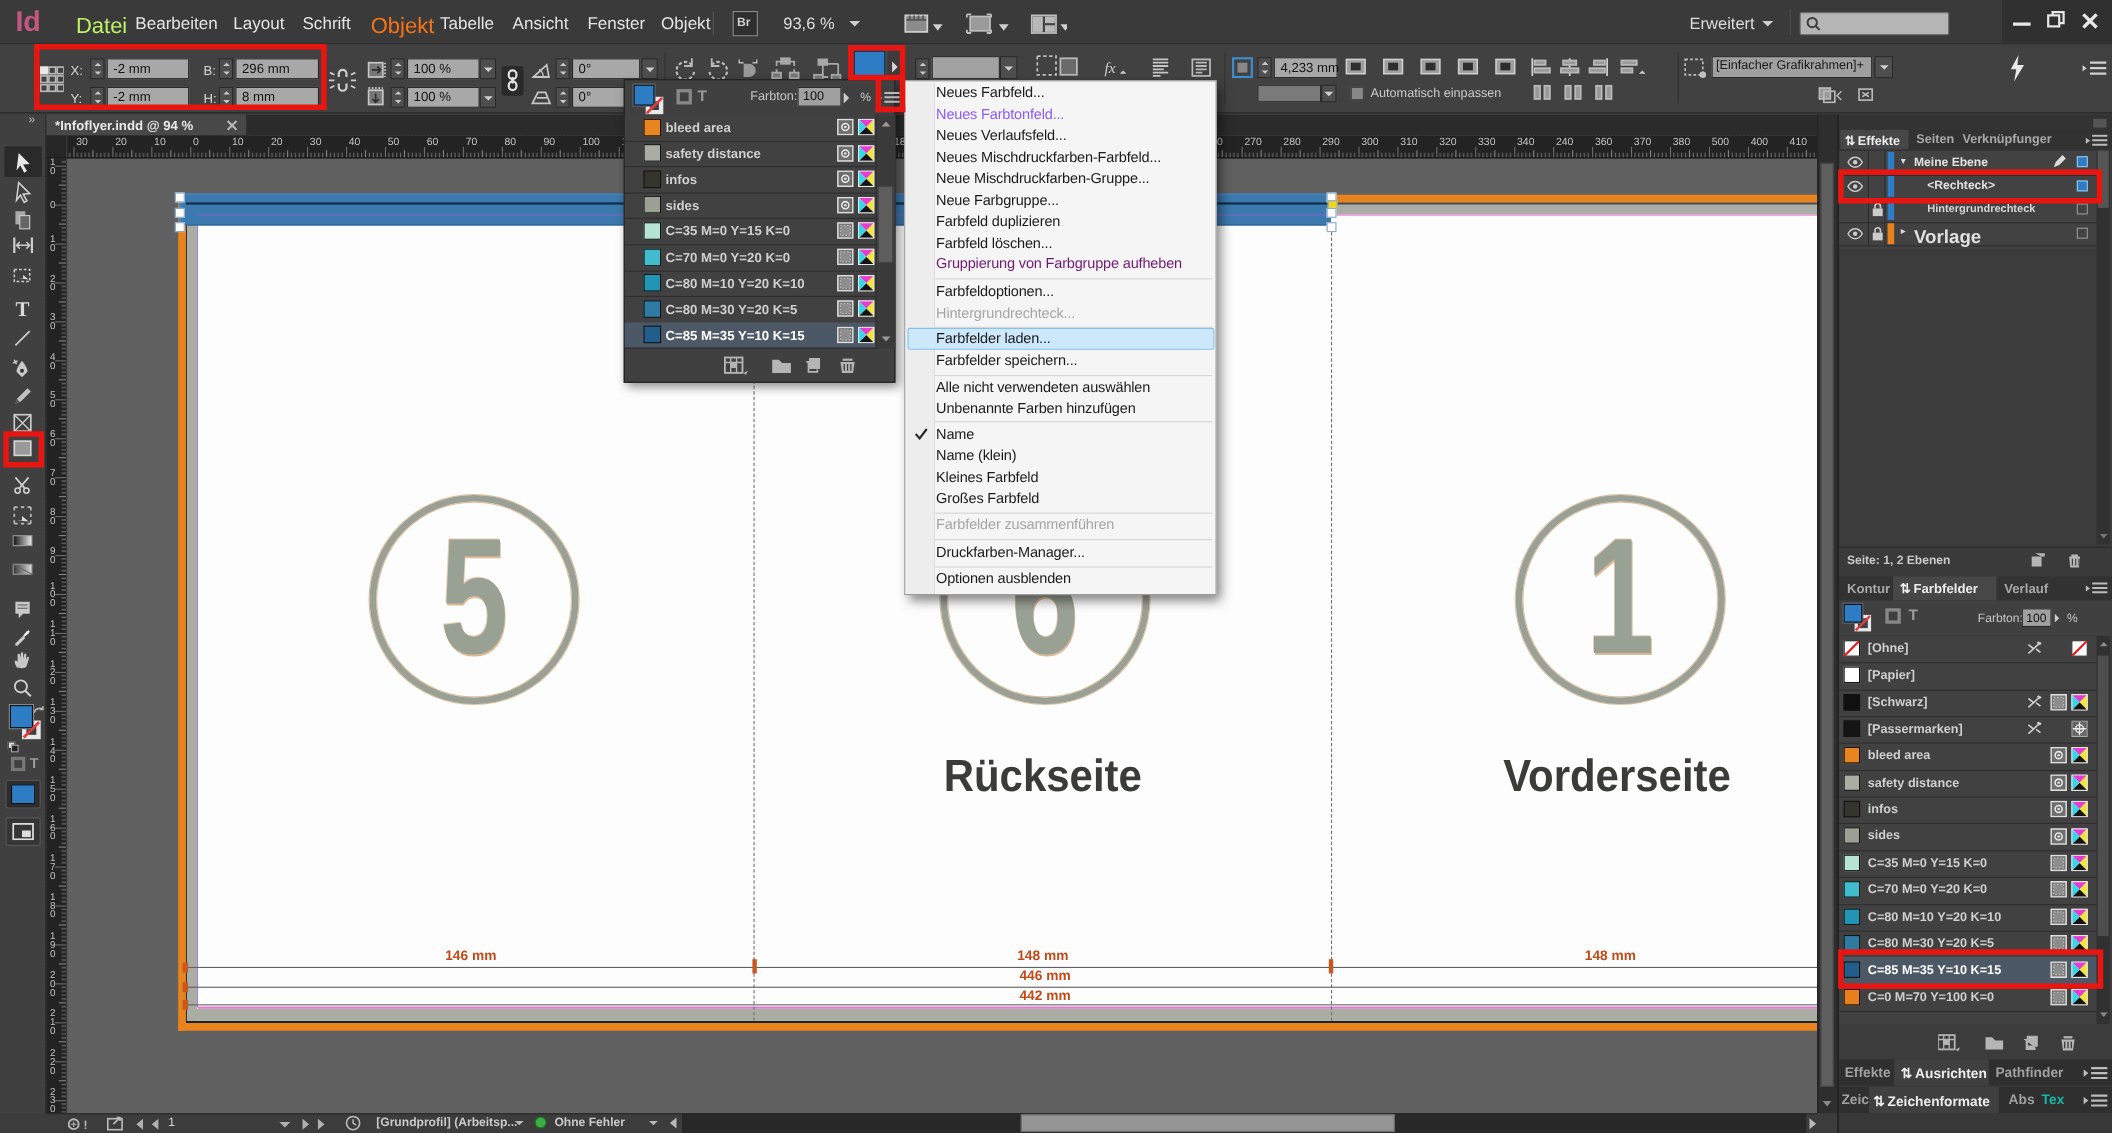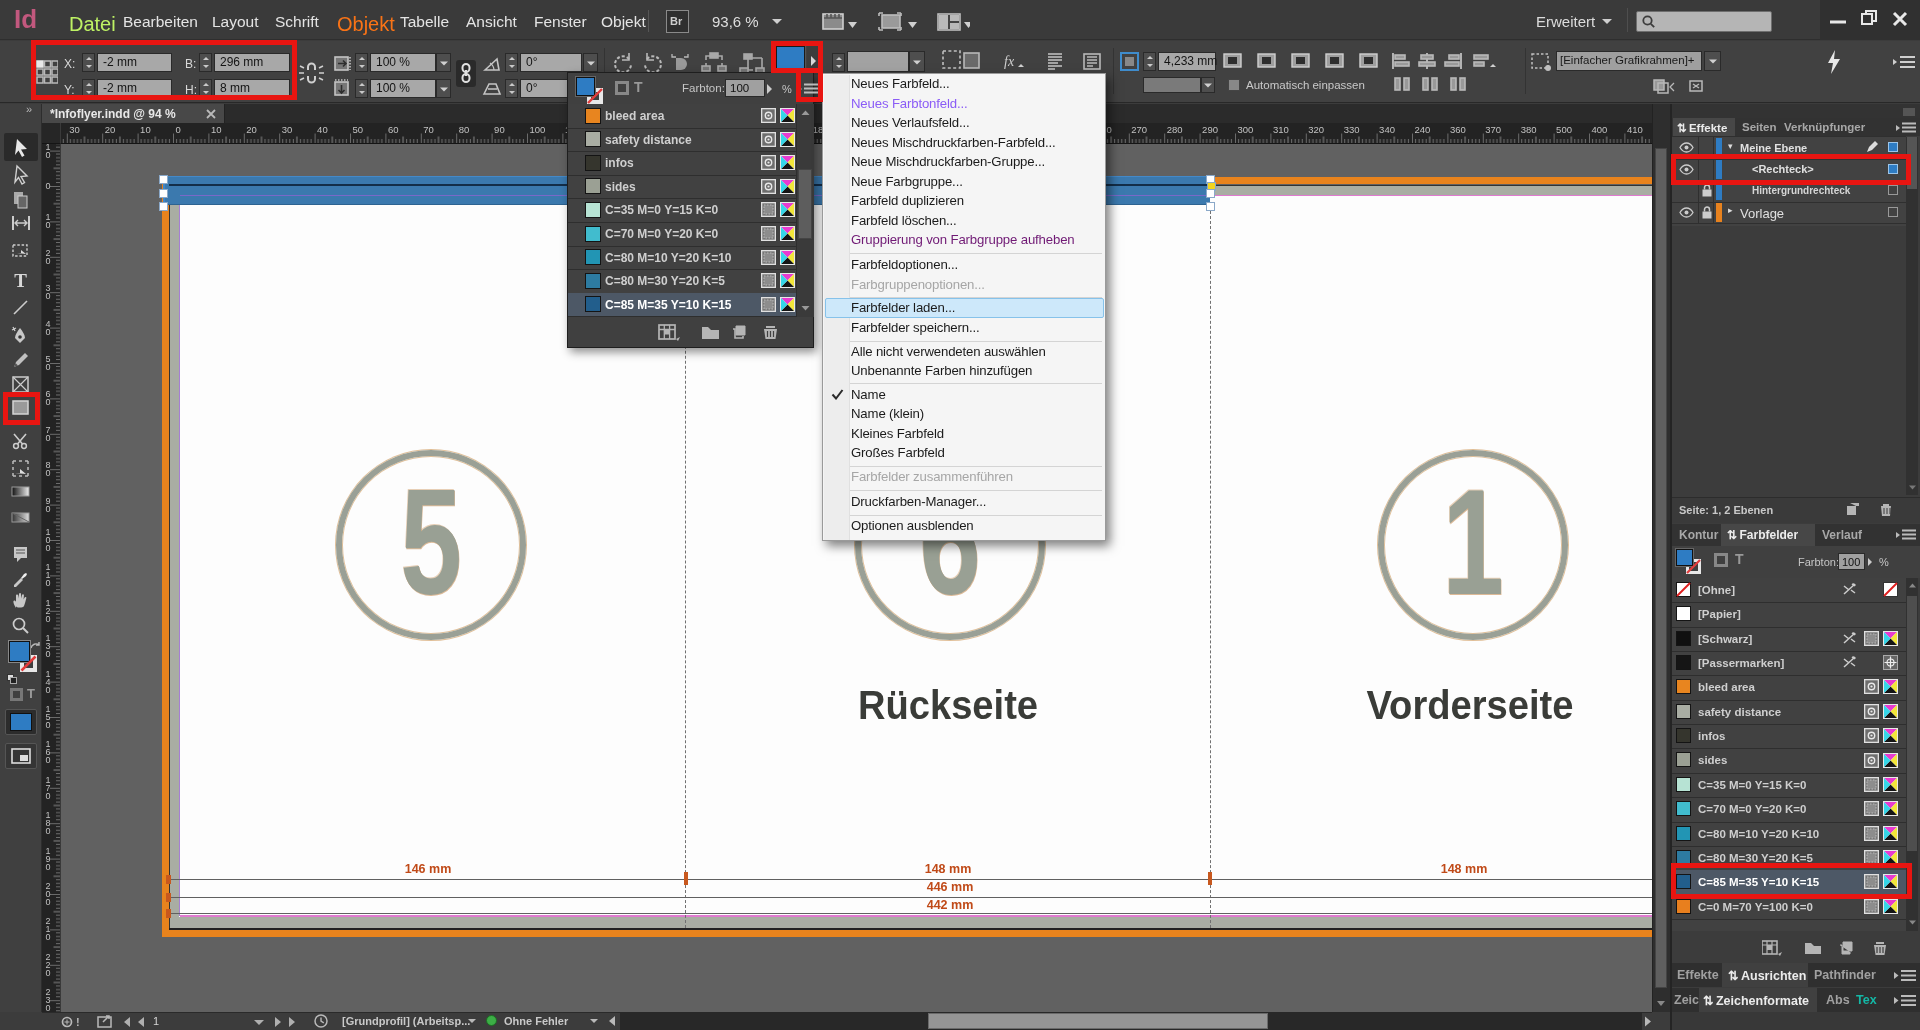--- a/index.html
+++ b/index.html
@@ -569,21 +569,21 @@
 <svg style="position:absolute;left:1679px;top:206.5px" width="15" height="11" viewBox="0 0 15 11">
       <path d="M1 5.5C3 2 6 1 7.5 1S12 2 14 5.5C12 9 9 10 7.5 10S3 9 1 5.5z" fill="none" stroke="#ccc" stroke-width="1.3"></path>
       <circle cx="7.5" cy="5.5" r="2" fill="#ccc"></circle>
     </svg>
 <svg style="position:absolute;left:1701px;top:205.5px" width="12" height="13" viewBox="0 0 12 13">
       <rect x="1.5" y="5.5" width="9" height="7" fill="#ccc"></rect>
       <path d="M3.5 5.5v-2a2.5 2.5 0 0 1 5 0v2" fill="none" stroke="#ccc" stroke-width="1.5"></path>
     </svg>
 <div class="" style="left:1716px;top:202.5px;width:6px;height:19px;background:#e8821e;"></div>
 <div style="position:absolute;left:1728px;top:205px;font-size:9px;color:#ddd;font-weight:400;white-space:nowrap;">▸</div>
-<div style="position:absolute;left:1740px;top:206px;font-size:13px;color:#e0e0e0;font-weight:400;white-space:nowrap;">Vorlage</div>
+<div style="position:absolute;left:1740px;top:206px;font-size:17px;color:#e0e0e0;font-weight:700;white-space:nowrap;">Vorlage</div>
 <div class="" style="left:1888px;top:206.5px;width:10px;height:10px;border:1.3px solid #999;"></div>
 <div class="" style="left:1906px;top:137px;width:12px;height:358px;background:#313131;"></div>
 <div class="" style="left:1907px;top:137px;width:10px;height:52px;background:#555;"></div>
 <svg style="position:absolute;left:1907px;top:482px" width="11" height="11" viewBox="0 0 11 11">
       <path d="M2 3.5l3.5 4 3.5-4z" fill="#777"></path>
     </svg>
 <div class="" style="left:1672px;top:497px;width:248px;height:26px;background:#3a3a3a;border-top:1px solid #2c2c2c;"></div>
 <div style="position:absolute;left:1679px;top:504px;font-size:11px;color:#c8c8c8;font-weight:700;white-space:nowrap;">Seite: 1, 2 Ebenen</div>
 <svg style="position:absolute;left:1845px;top:502px" width="60" height="17" viewBox="0 0 60 17">
       <g fill="#b5b5b5">
@@ -1105,21 +1105,21 @@
 <div class="mi" style="top:2px;color:#1b1b1b;">Neues Farbfeld...</div>
 <div class="mi" style="top:22px;color:#8b5cf6;">Neues Farbtonfeld...</div>
 <div class="mi" style="top:41px;color:#1b1b1b;">Neues Verlaufsfeld...</div>
 <div class="mi" style="top:61px;color:#1b1b1b;">Neues Mischdruckfarben-Farbfeld...</div>
 <div class="mi" style="top:80px;color:#1b1b1b;">Neue Mischdruckfarben-Gruppe...</div>
 <div class="mi" style="top:100px;color:#1b1b1b;">Neue Farbgruppe...</div>
 <div class="mi" style="top:119px;color:#1b1b1b;">Farbfeld duplizieren</div>
 <div class="mi" style="top:139px;color:#1b1b1b;">Farbfeld löschen...</div>
 <div class="mi" style="top:158px;color:#701a75;">Gruppierung von Farbgruppe aufheben</div>
 <div class="mi" style="top:183px;color:#1b1b1b;">Farbfeldoptionen...</div>
-<div class="mi" style="top:203px;color:#a6a6a6;">Farbgruppenoptionen...</div>
+<div class="mi" style="top:203px;color:#a6a6a6;">Hintergrundrechteck...</div>
 <div style="left:2px;top:224px;width:279px;height:20px;background:#cde8fa;border:1px solid #86c2ea;border-radius:2px;"></div>
 <div class="mi" style="top:226px;color:#1b1b1b;">Farbfelder laden...</div>
 <div class="mi" style="top:246px;color:#1b1b1b;">Farbfelder speichern...</div>
 <div class="mi" style="top:270px;color:#1b1b1b;">Alle nicht verwendeten auswählen</div>
 <div class="mi" style="top:289px;color:#1b1b1b;">Unbenannte Farben hinzufügen</div>
 <svg style="position:absolute;left:8px;top:315px" width="13" height="11" viewBox="0 0 13 11">
         <path d="M1.5 5.5l3.5 4 6.5-8.5" fill="none" stroke="#2a2a2a" stroke-width="2"></path>
       </svg>
 <div class="mi" style="top:313px;color:#1b1b1b;">Name</div>
 <div class="mi" style="top:332px;color:#1b1b1b;">Name (klein)</div>

